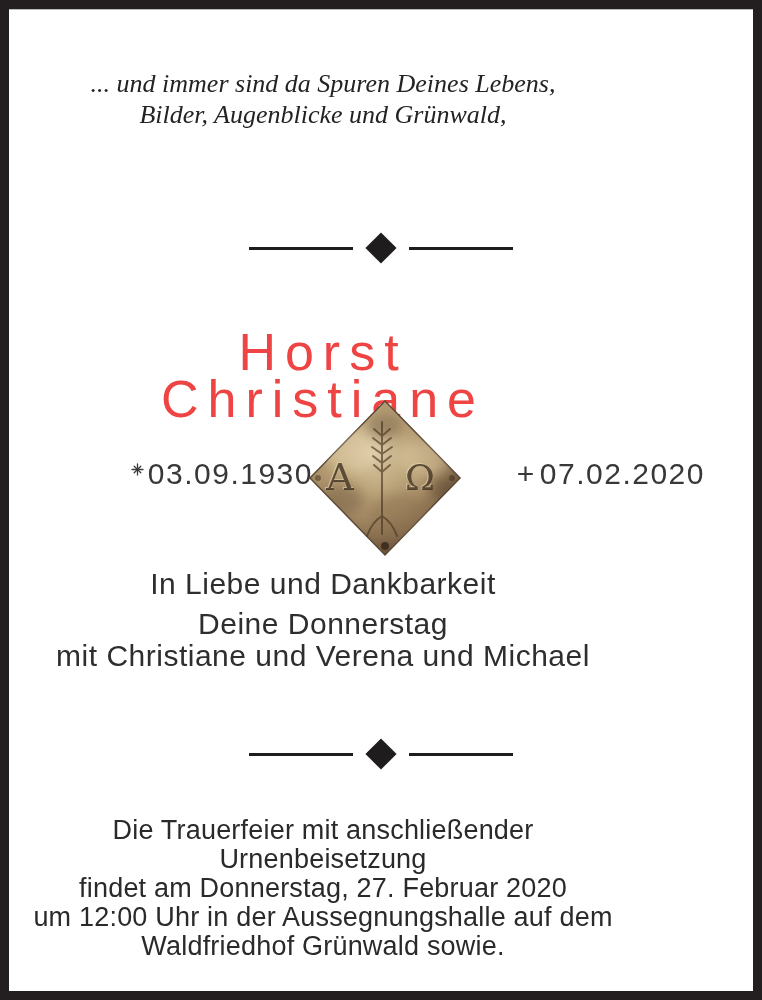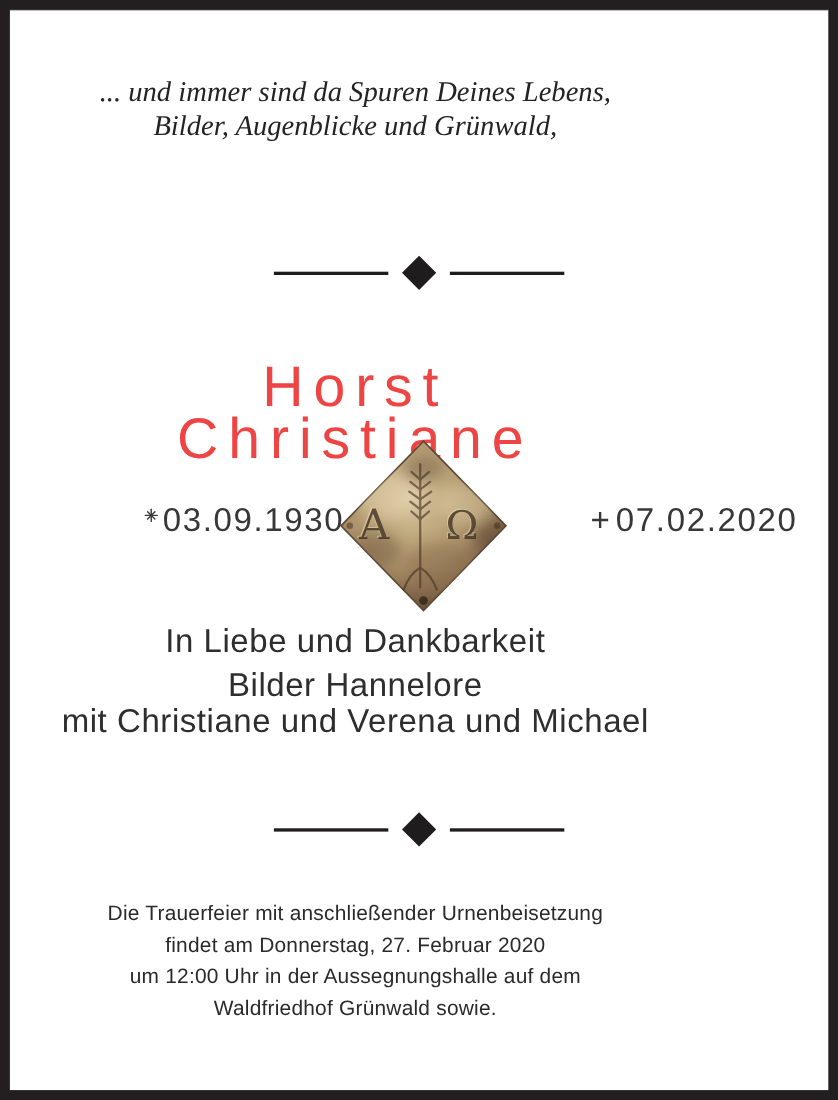--- a/index.html
+++ b/index.html
@@ -76,21 +76,21 @@
     position: absolute;
     top: 448px;
     width: 260px;
     text-align: right;
     font-size: 30px;
     letter-spacing: 1.5px;
     color: #383838;
     white-space: nowrap;
   }
   .date-birth { left: 44px; }
-  .date-death { left: 456px; }
+  .date-death { left: 436px; }
   .birth-star { display: inline-block; transform: translateY(-8px); margin-right: 4px; }
   .death-cross { margin-right: 4px; }
 
   .emblem {
     position: absolute;
     left: 297px;
     top: 389px;
     width: 158px;
     height: 160px;
   }
@@ -106,21 +106,21 @@
     top: 599px;
     font-size: 30px;
     line-height: 31.5px;
     letter-spacing: .5px;
     color: #2e2e2e;
   }
 
   
   .funeral {
     top: 807px;
-    font-size: 19px;
+    font-size: 27px;
     line-height: 29px;
     letter-spacing: .2px;
     color: #2a2a2a;
   }
 </style>
 </head>
 <body>
 
 <div class="card">
   <div class="top-hairline"></div>
@@ -209,21 +209,21 @@
     </svg>
   </div>
 
   <div class="date date-death">
     <span class="death-cross">+</span><span>07.02.2020</span>
   </div>
 
   <div class="farewell-intro centered">In Liebe und Dankbarkeit</div>
 
   <div class="family centered">
-    <div>Bilder Hannelore</div>
+    <div>Deine Donnerstag</div>
     <div>mit Christiane und Verena und Michael</div>
   </div>
 
   <div class="divider divider-2">
     <span class="rule"></span>
     <span class="diamond"></span>
     <span class="rule"></span>
   </div>
 
   <div class="funeral centered">

